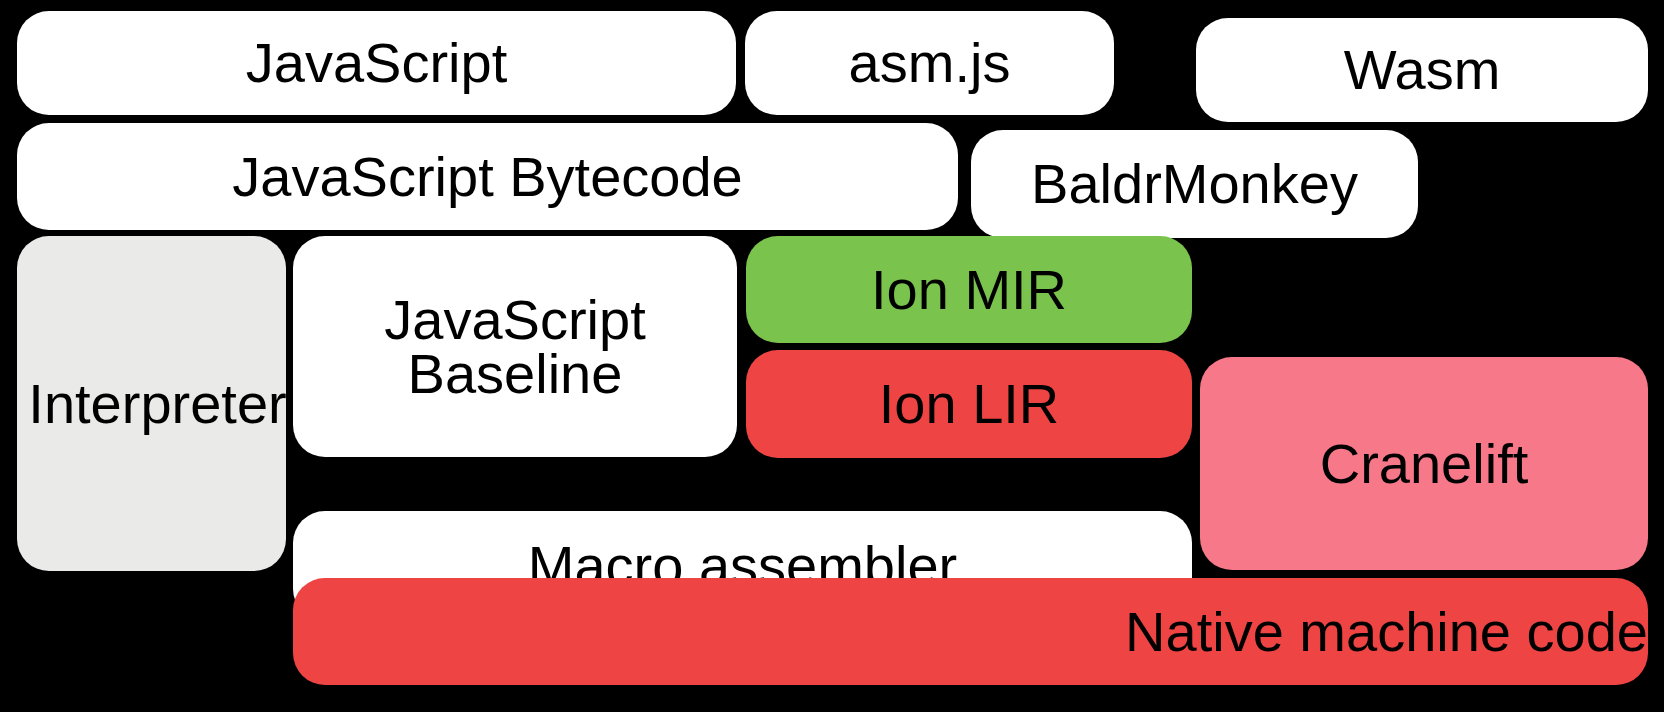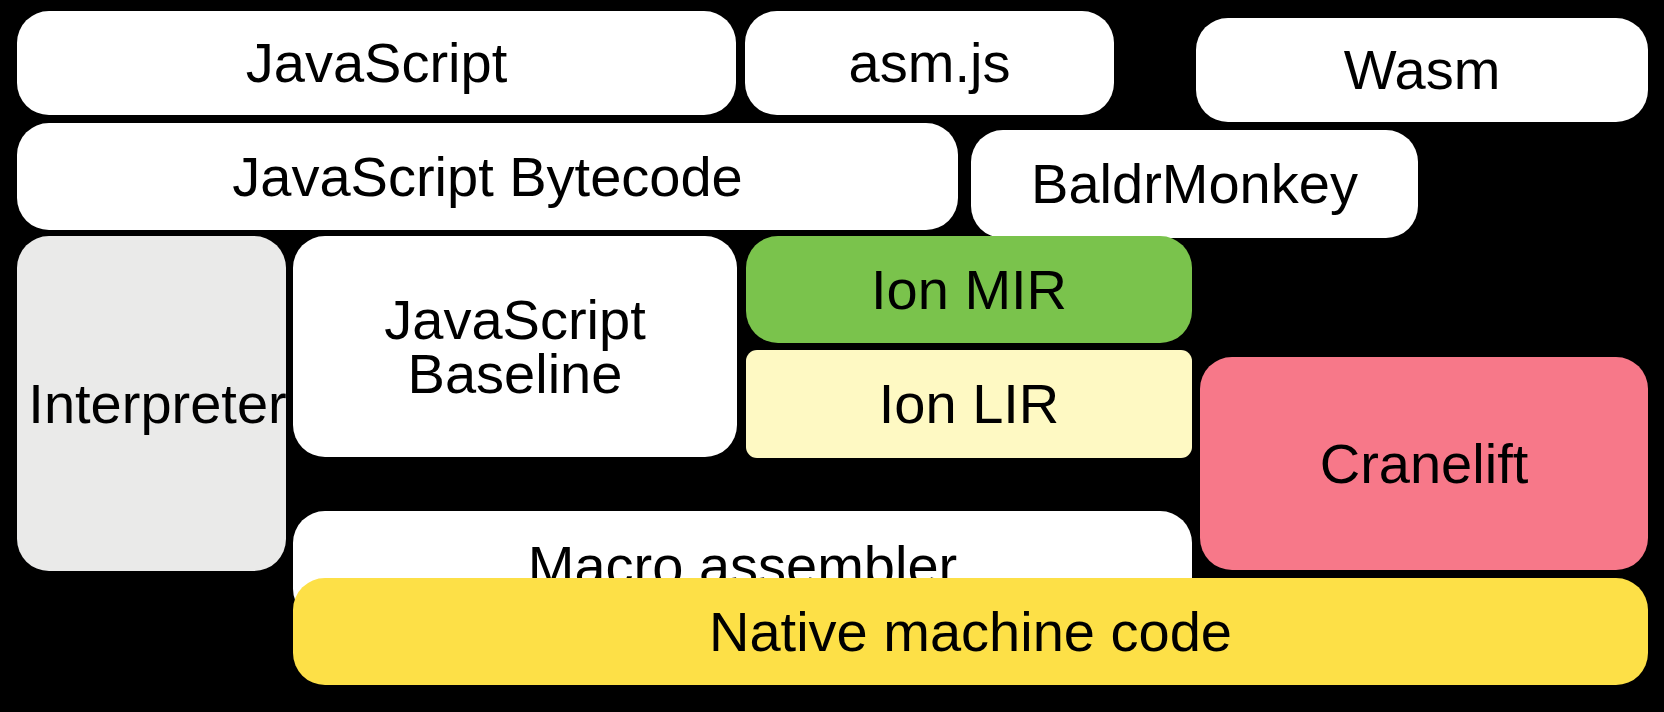--- a/index.html
+++ b/index.html
@@ -73,29 +73,29 @@
 
   <div class="box b-baseline" style="background-color: rgb(255, 255, 255);">
     <span>JavaScript
 Baseline</span>
   </div>
 
   <div class="box b-ionmir" style="background-color: rgb(122, 195, 76); align-items: center;">
     <span>Ion MIR</span>
   </div>
 
-  <div class="box b-ionlir" style="background-color: #fef9c3; border-radius: 11px;">
+  <div class="box b-ionlir" style="background-color: #ef4444;">
     <span>Ion LIR</span>
   </div>
 
   <div class="box b-cranelift" style="background-color: rgb(247, 120, 137);">
     <span>Cranelift</span>
   </div>
 
   <div class="box b-macro" style="background-color: rgb(255, 255, 255);">
     <span>Macro assembler</span>
   </div>
 
-  <div class="box b-native" style="background-color: #fde047;">
+  <div class="box b-native" style="background-color: #ef4444; justify-content: flex-end;">
     <span>Native machine code</span>
   </div>
 
 </div>
 
 </body></html>

